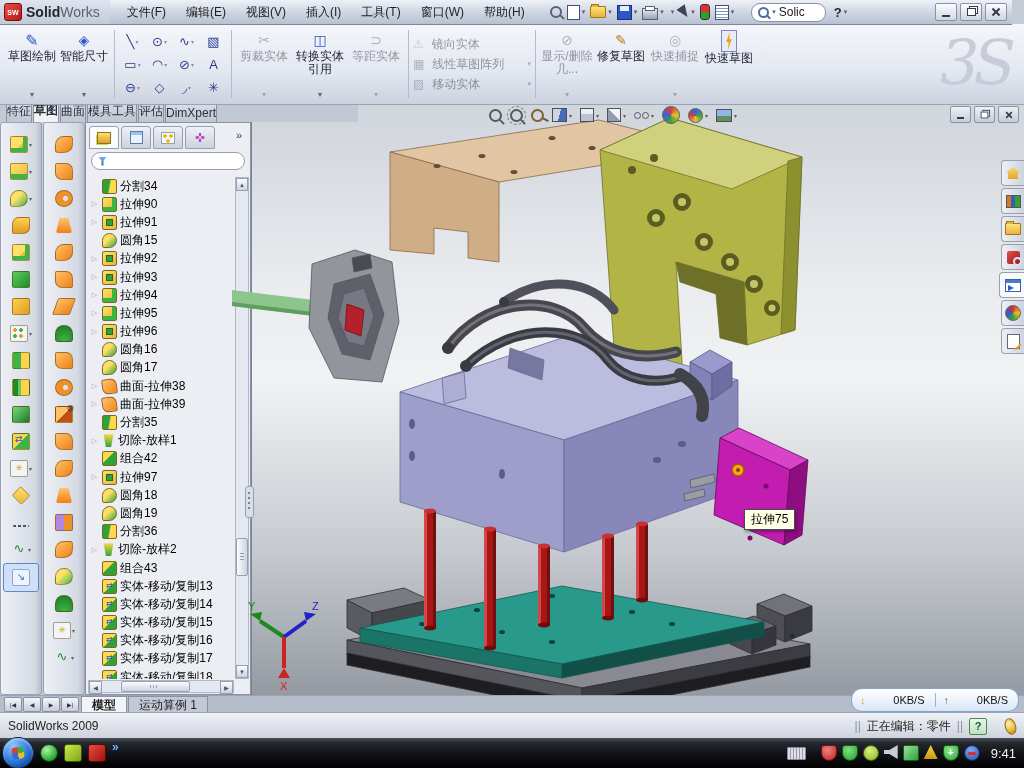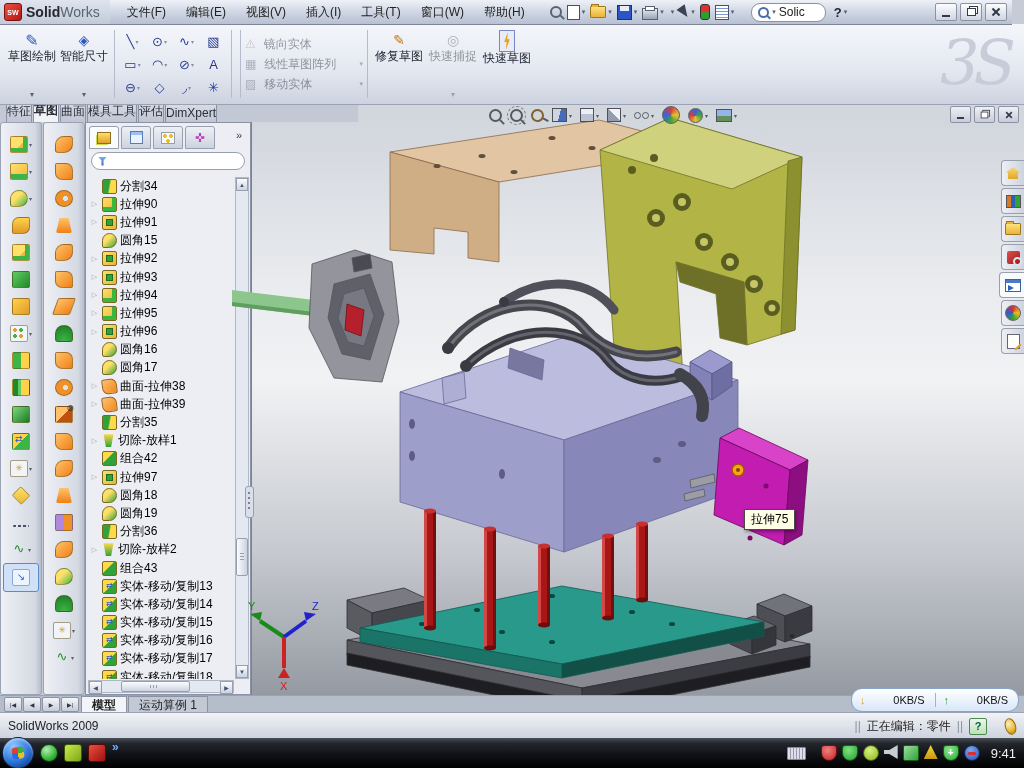--- a/index.html
+++ b/index.html
@@ -447,20 +447,37 @@
 
         <div class="gcell" data-dd="1">
           <span class="gglyph">◞</span>
         </div>
 
         <div class="gcell">
           <span class="gglyph">✳</span>
         </div>
       </div>
     <div class="vsep"></div>
+    <div style="display:flex">
+
+        <div class="bigbtn" style="width:56px" data-dd="1" data-dis="1">
+          <span class="bico ic-trim"></span>
+          <span>剪裁实体</span>
+        </div>
+
+        <div class="bigbtn" style="width:56px" data-dd="1">
+          <span class="bico ic-convert"></span>
+          <span>转换实体引用</span>
+        </div>
+
+        <div class="bigbtn" style="width:56px" data-dd="1" data-dis="1">
+          <span class="bico ic-offset"></span>
+          <span>等距实体</span>
+        </div>
+      </div>
     <div class="vsep"></div>
     <div class="pgroup">
 
         <div class="pgrow" data-dis="1">
           <span class="bico ic-mirror"></span>
           <span>镜向实体</span>
         </div>
 
         <div class="pgrow" data-dd="1" data-dis="1">
           <span class="bico ic-pattern"></span>
@@ -468,20 +485,24 @@
         </div>
 
         <div class="pgrow" data-dd="1" data-dis="1">
           <span class="bico ic-move"></span>
           <span>移动实体</span>
         </div>
       </div>
     <div class="vsep"></div>
     <div style="display:flex">
 
+        <div class="bigbtn" style="width:54px" data-dd="1" data-dis="1">
+          <span class="bico ic-relations"></span>
+          <span>显示/删除几...</span>
+        </div>
 
         <div class="bigbtn" style="width:54px">
           <span class="bico ic-repair"></span>
           <span>修复草图</span>
         </div>
 
         <div class="bigbtn" style="width:54px" data-dd="1" data-dis="1">
           <span class="bico ic-snap"></span>
           <span>快速捕捉</span>
         </div>

